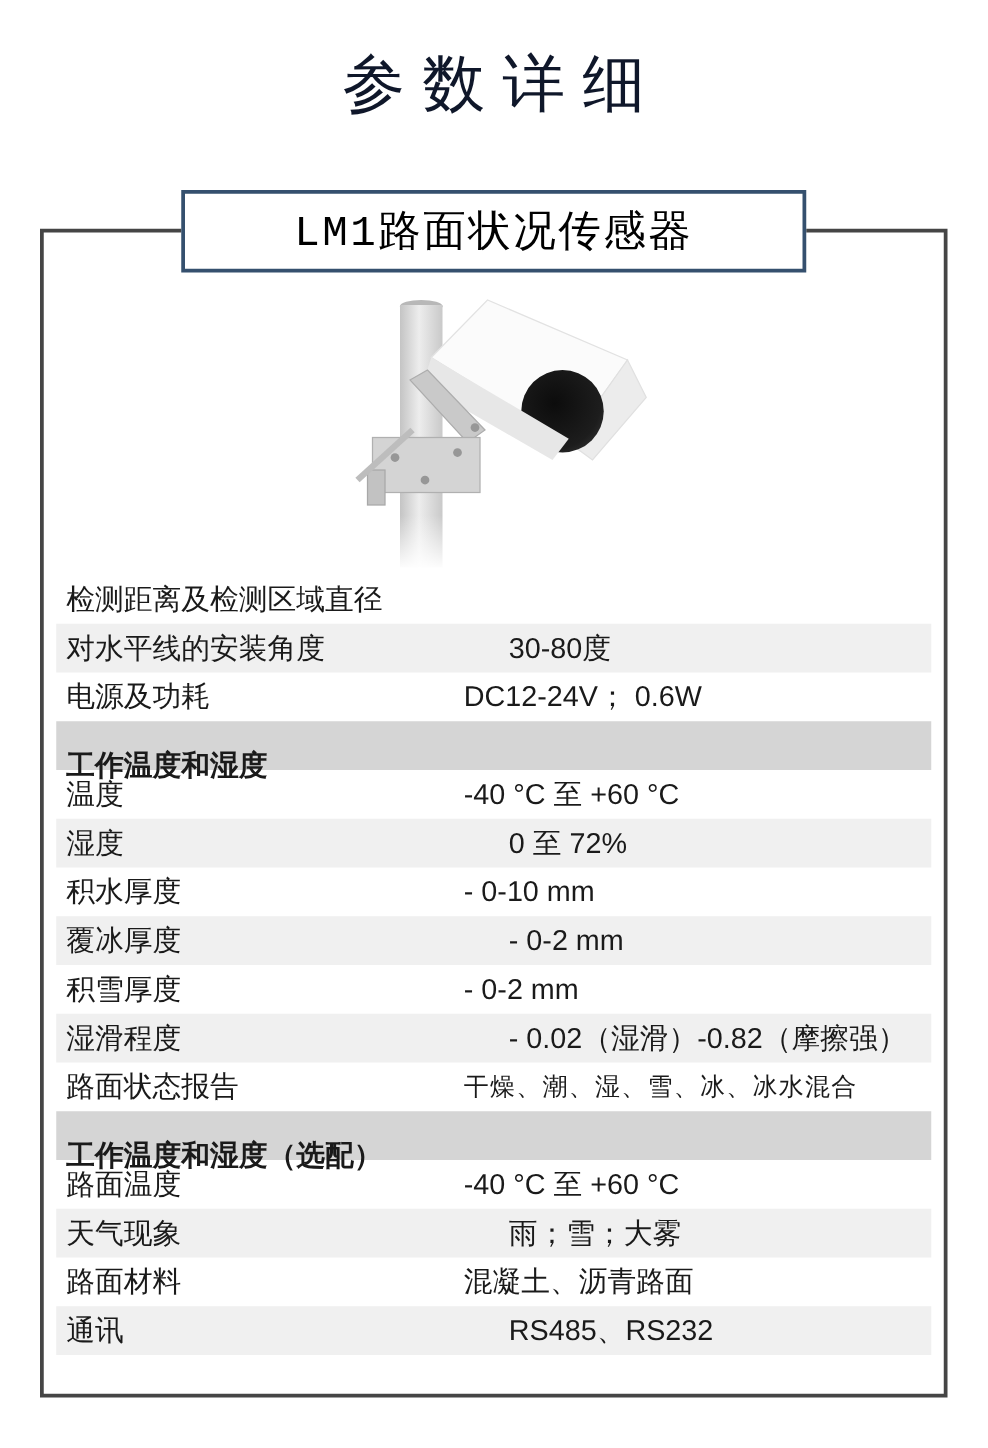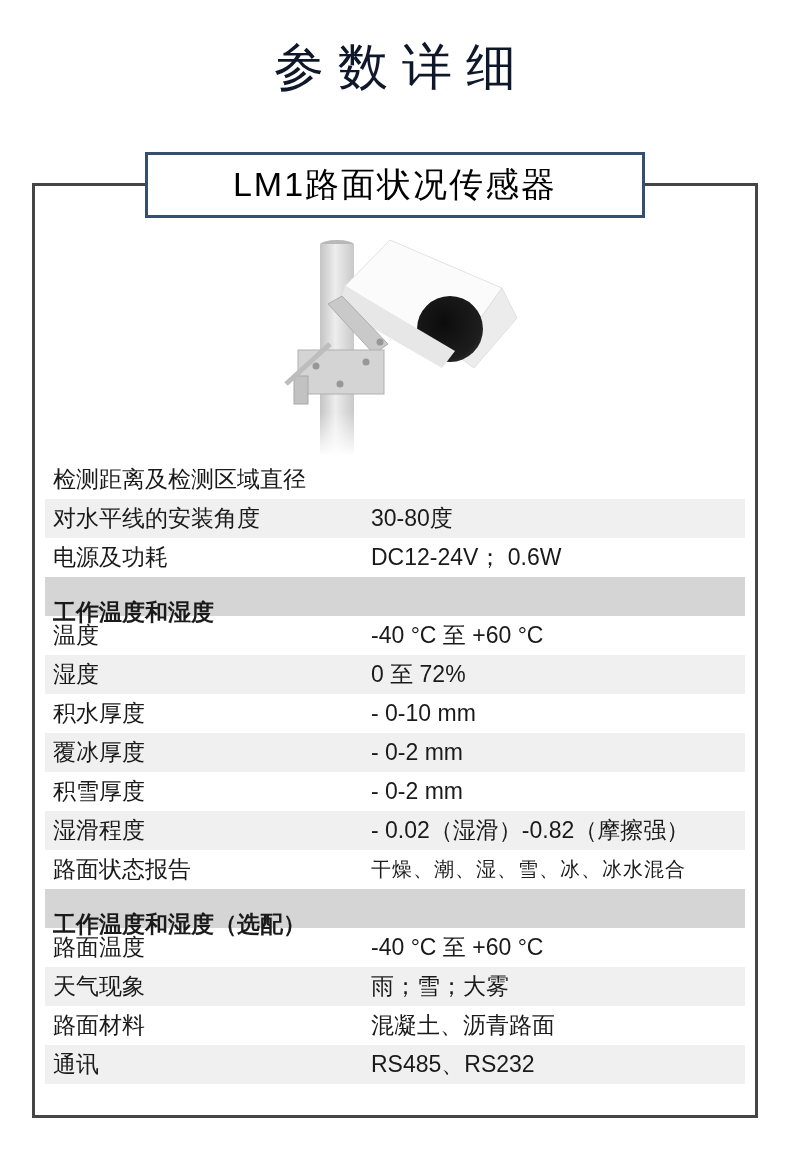--- a/index.html
+++ b/index.html
@@ -14,33 +14,33 @@
     letter-spacing:14px;text-indent:14px;color:#0f172a;
   }
   .panel{
     position:absolute;left:32px;top:183px;width:720px;height:929px;
     border:3px solid #454545;background:#fff;
   }
   .product-title-box{
     position:absolute;top:-34px;left:50%;transform:translateX(-50%);
     width:494px;height:60px;background:#fff;border:3px solid #35506e;
     display:flex;align-items:center;justify-content:center;
-    font-size:34px;letter-spacing:2px;color:#000;z-index:2;
+    font-size:34px;letter-spacing:2px;color:#000;z-index:2;font-family:Liberation Mono, monospace;
   }
   .product-image{
     position:absolute;top:40px;left:50%;transform:translateX(-50%);
     width:250px;height:230px;
   }
   .spec-table{
     position:absolute;top:274px;left:10px;right:10px;
   }
   .row{
     height:39px;display:flex;align-items:center;font-size:23px;
   }
-  .row.stripe{background:#f0f0f0;}
+  .row.stripe{background:#f0f0f0;gap:36px;}
   .row.section{background:#d5d5d5;font-weight:bold;}
   .cell.label{width:318px;padding-left:8px;flex:none;white-space:nowrap;}
   .cell.value{flex:1;white-space:nowrap;}
   .row.small .cell.value{font-size:20px;letter-spacing:1px;}
   .row.section .cell.label{width:auto;margin-top:32px;}
 </style>
 </head>
 <body>
 
 <h1 class="page-title">参数详细</h1>

